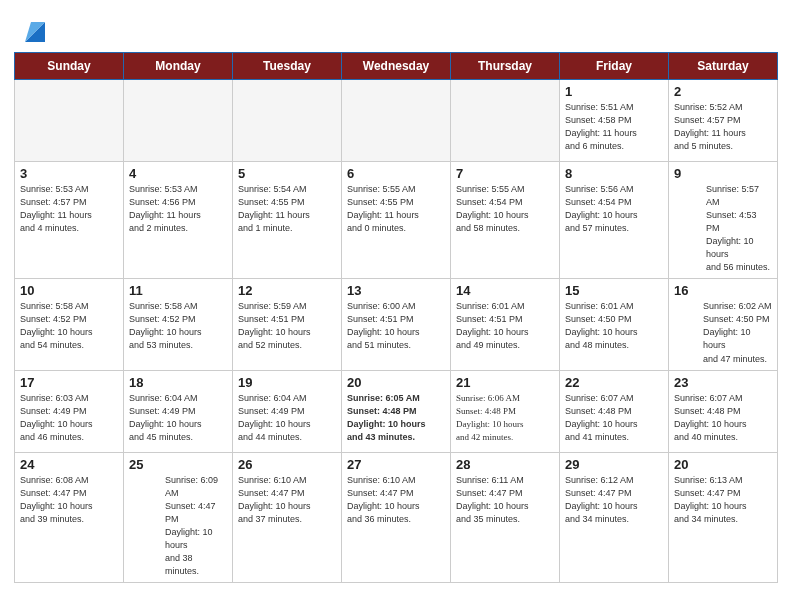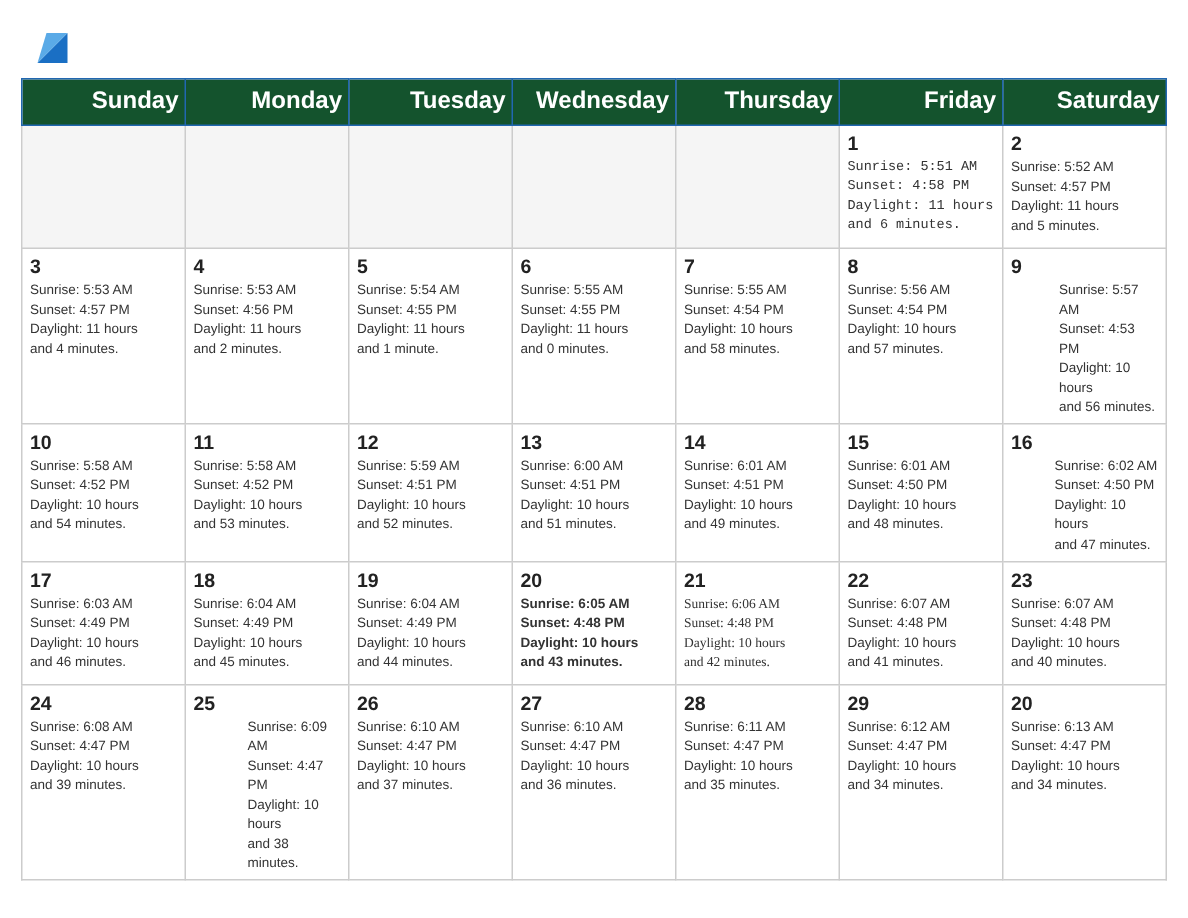--- a/index.html
+++ b/index.html
@@ -52,26 +52,26 @@
       font-size: 15px;
       color: #444;
       margin-top: 2px;
     }
     .calendar {
       width: 100%;
       border-collapse: collapse;
       table-layout: fixed;
     }
     .calendar th {
-      background: #14532d;
+      background: #7f1d1d;
       color: #fff;
-      font-size: 16px;
+      font-size: 12px;
       font-weight: bold;
       padding: 6px 4px;
-      text-align: right;
+      text-align: center;
       border: 1px solid #2167b0;
     }
     .calendar td {
       border: 1px solid #ccc;
       vertical-align: top;
       padding: 4px 5px;
       font-size: 9.5px;
       color: #333;
       background: #fff;
       height: 82px;
@@ -129,21 +129,21 @@
     </thead>
     <tbody id="calendar-body">
     <tr>
           <td class="empty"></td>
           <td class="empty"></td>
           <td class="empty"></td>
           <td class="empty"></td>
           <td class="empty"></td>
           <td>
             <span class="day-num">1</span>
-            <div class="day-info" style="white-space: pre-line; font-family: Liberation Mono, monospace;">Sunrise: 5:51 AM
+            <div class="day-info" style="white-space: pre-line;">Sunrise: 5:51 AM
 Sunset: 4:58 PM
 Daylight: 11 hours
 and 6 minutes.</div>
           </td>
           <td>
             <span class="day-num">2</span>
             <div class="day-info" style="white-space: pre-line;">Sunrise: 5:52 AM
 Sunset: 4:57 PM
 Daylight: 11 hours
 and 5 minutes.</div>

